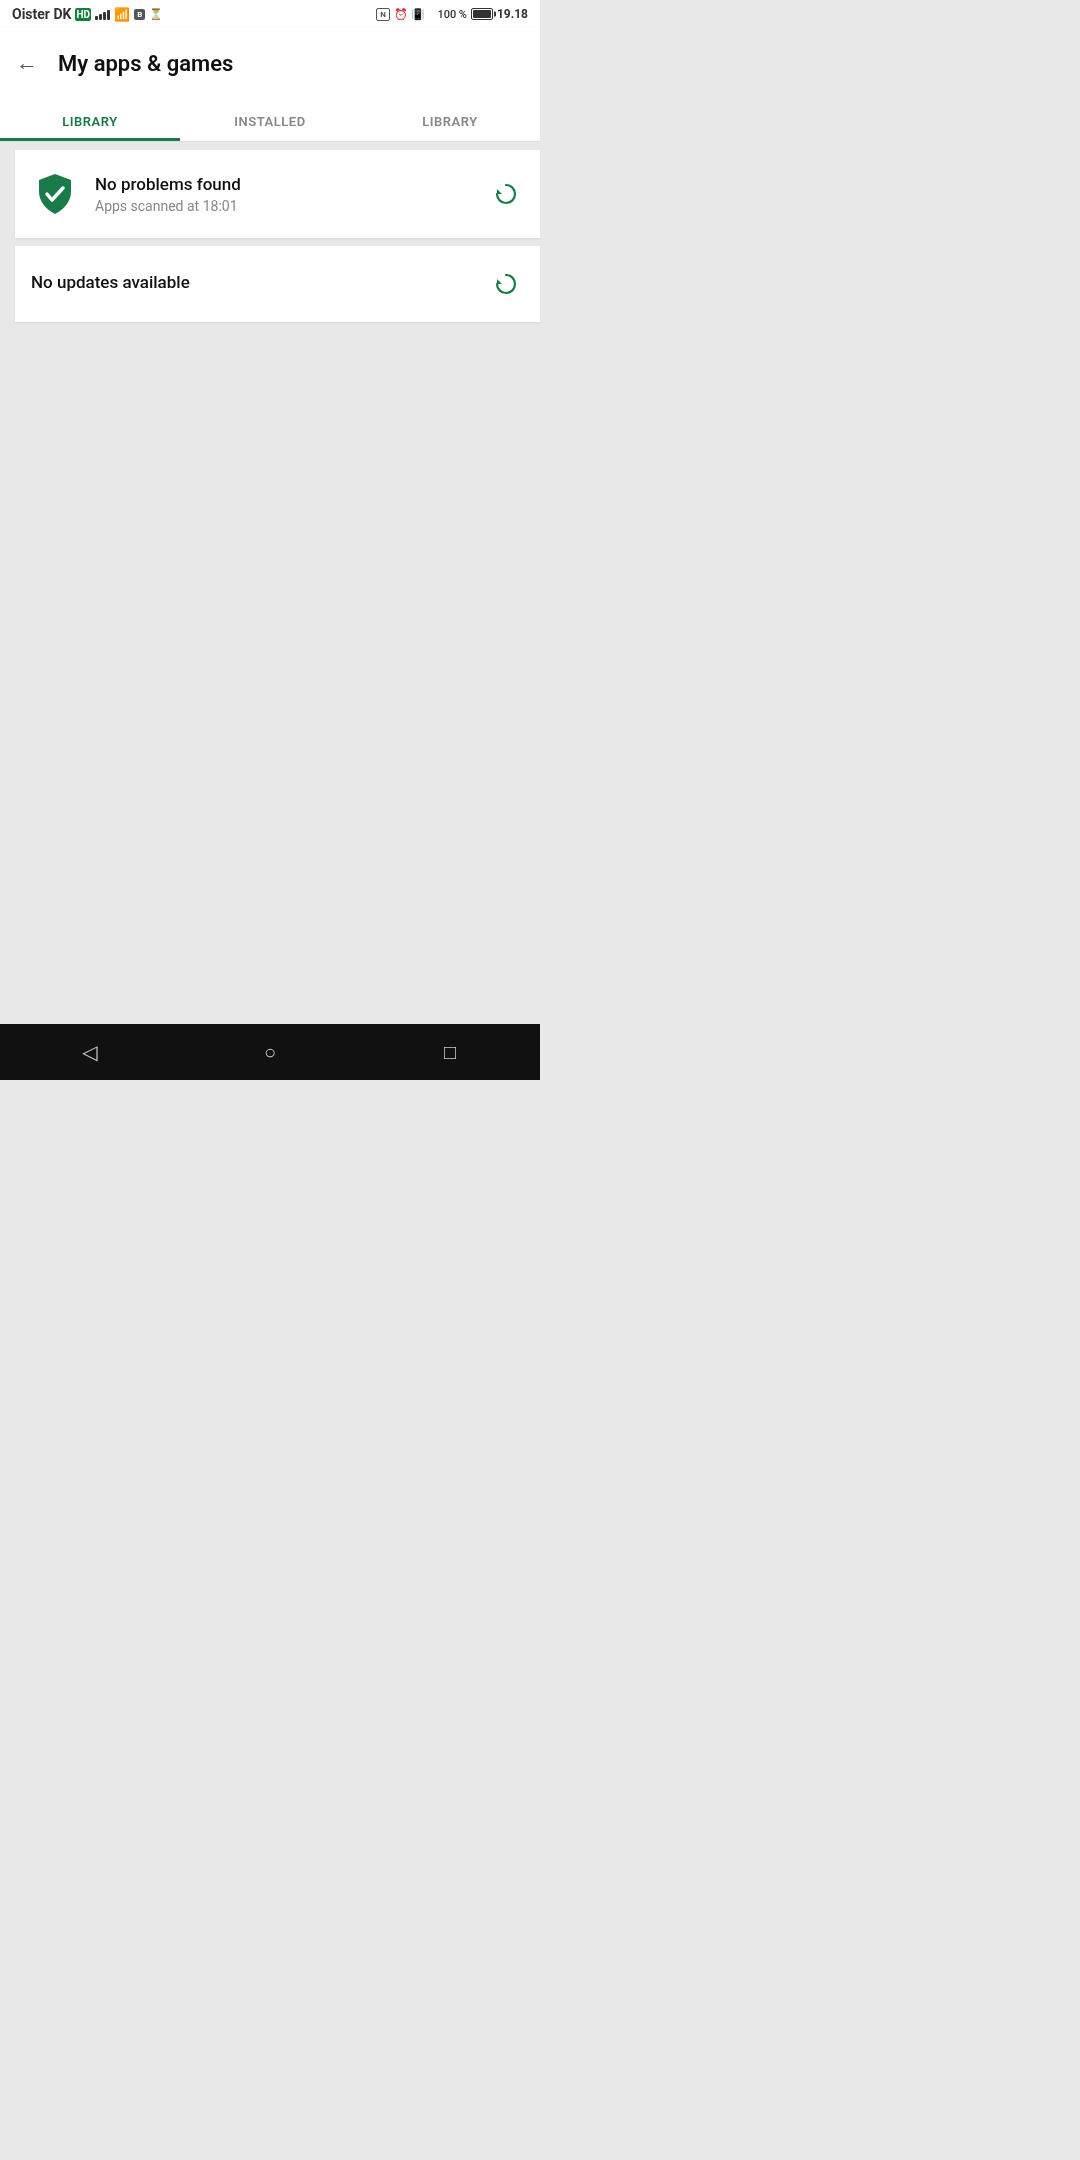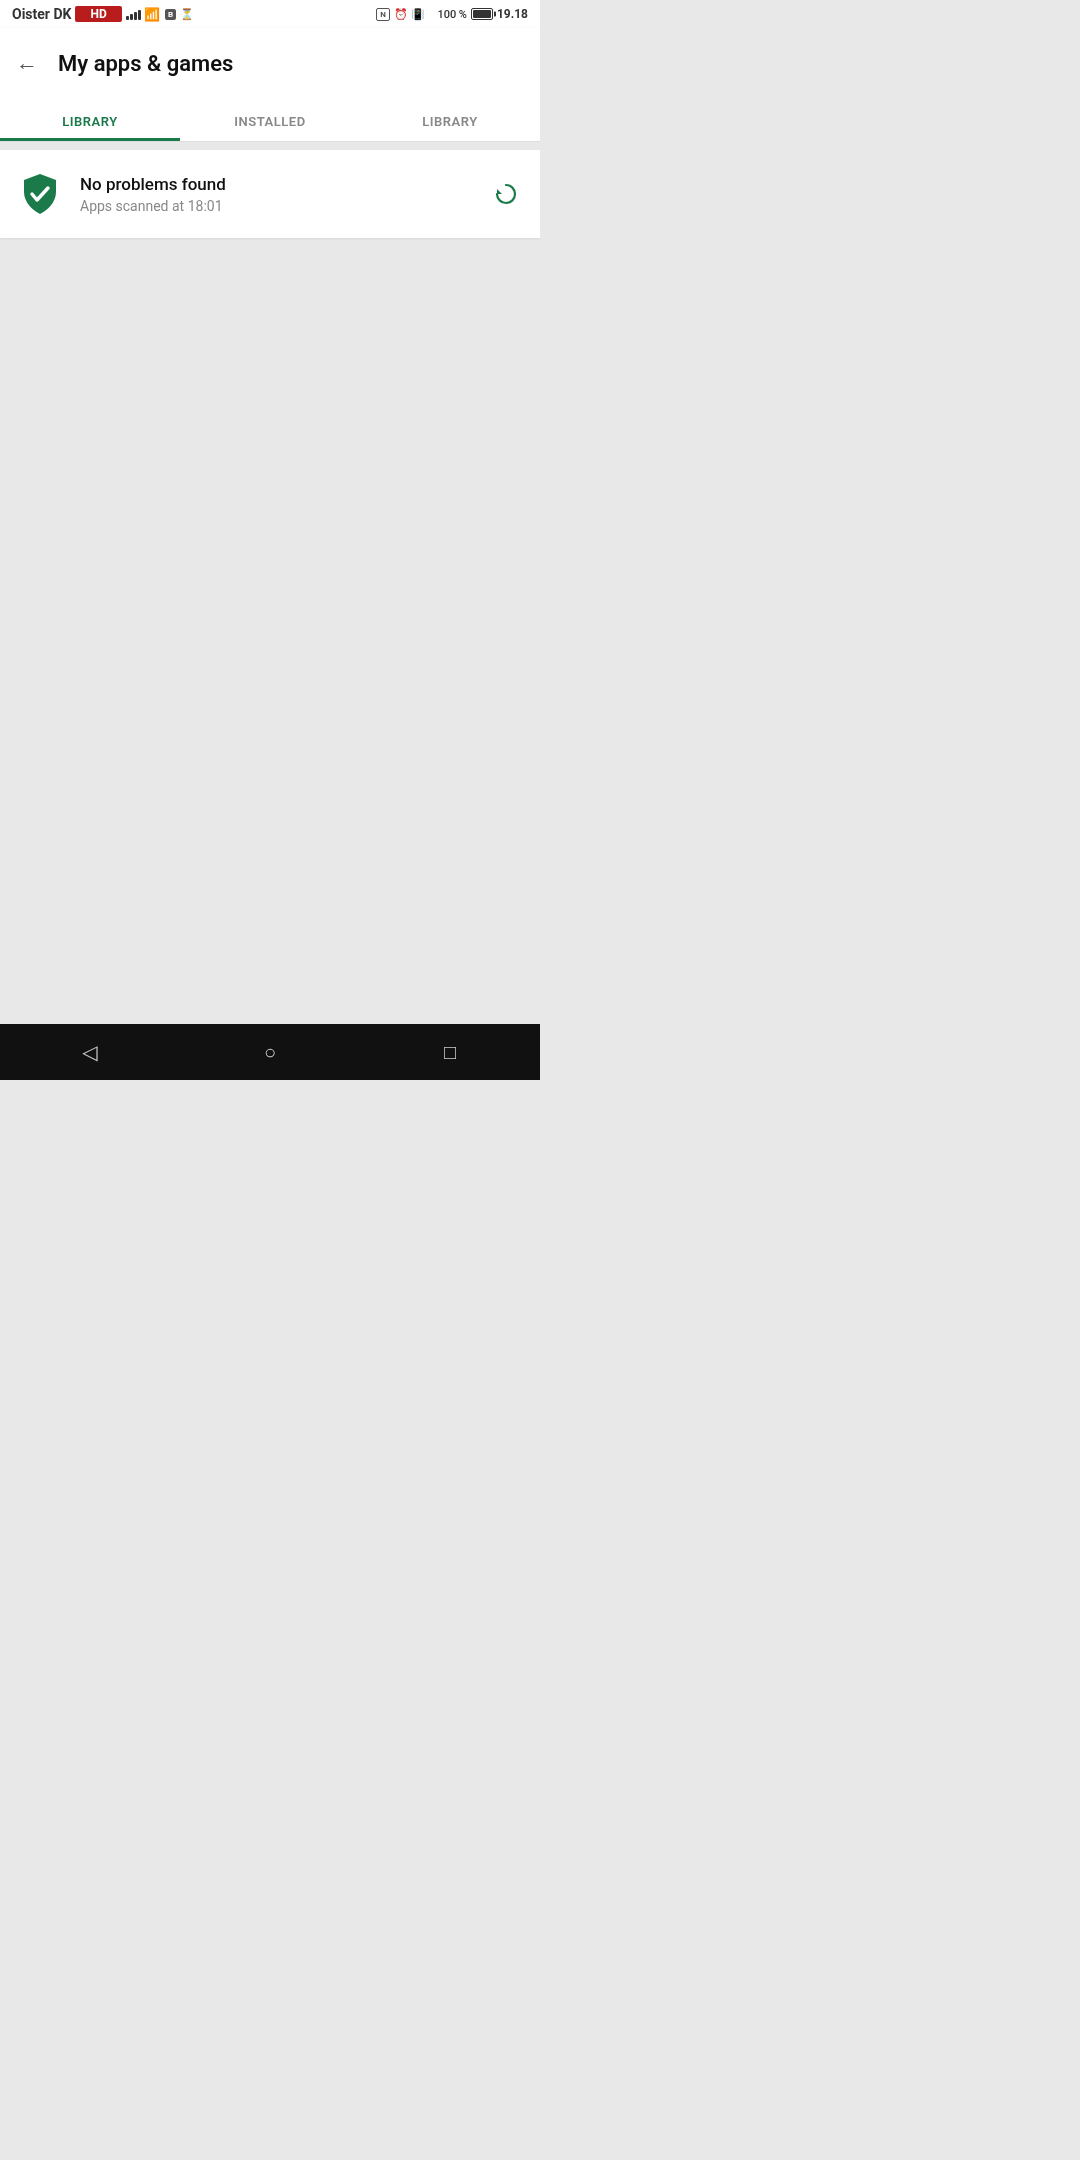--- a/index.html
+++ b/index.html
@@ -30,24 +30,24 @@
       align-items: center;
       gap: 4px;
     }
     .status-bar-right {
       display: flex;
       align-items: center;
       gap: 4px;
     }
     .carrier-name { font-size: 14px; font-weight: 700; }
     .hd-badge {
-      background: #b91c1c;
+      background: #15803d;
       color: #fff;
-      font-size: 12px;
-      padding: 1px 15px;
+      font-size: 10px;
+      padding: 1px 1px;
       border-radius: 2px;
       font-weight: bold;
     }
     .signal-bars {
       display: flex;
       align-items: flex-end;
       gap: 1px;
       height: 12px;
     }
     .signal-bar {
@@ -220,20 +220,21 @@
       align-items: center;
       justify-content: center;
       width: 48px;
       height: 48px;
     }
 
     
     .main-content {
       background: #e8e8e8;
       min-height: 600px;
+      padding-left: 15px;
     }
   </style>
 </head>
 <body>
 
 <div class="status-bar">
   <div class="status-bar-left">
     <span class="carrier-name">Oister DK</span>
     <span class="hd-badge">HD</span>
     <div class="signal-bars">
@@ -290,20 +291,31 @@
         <div class="card-subtitle">Apps scanned at 18:01</div>
       </div>
       <div class="refresh-btn">
         <svg class="refresh-svg" viewBox="0 0 28 28" xmlns="http://www.w3.org/2000/svg">
           <path d="M14 5 A9 9 0 1 1 5 14" stroke="#1a7a4a" stroke-width="2.2" fill="none" stroke-linecap="round"></path>
           <polygon points="5,9 5,14 10,14" fill="#1a7a4a"></polygon>
         </svg>
       </div>
     </div>
 
+    <div class="card">
+      <div class="card-text">
+        <div class="card-title">No updates available</div>
+      </div>
+      <div class="refresh-btn">
+        <svg class="refresh-svg" viewBox="0 0 28 28" xmlns="http://www.w3.org/2000/svg">
+          <path d="M14 5 A9 9 0 1 1 5 14" stroke="#1a7a4a" stroke-width="2.2" fill="none" stroke-linecap="round"></path>
+          <polygon points="5,9 5,14 10,14" fill="#1a7a4a"></polygon>
+        </svg>
+      </div>
+    </div>
 
   </div>
 </div>
 
 <div class="bottom-nav">
   <div class="nav-btn">
     <span>◁</span>
   </div>
   <div class="nav-btn">
     <span>○</span>

